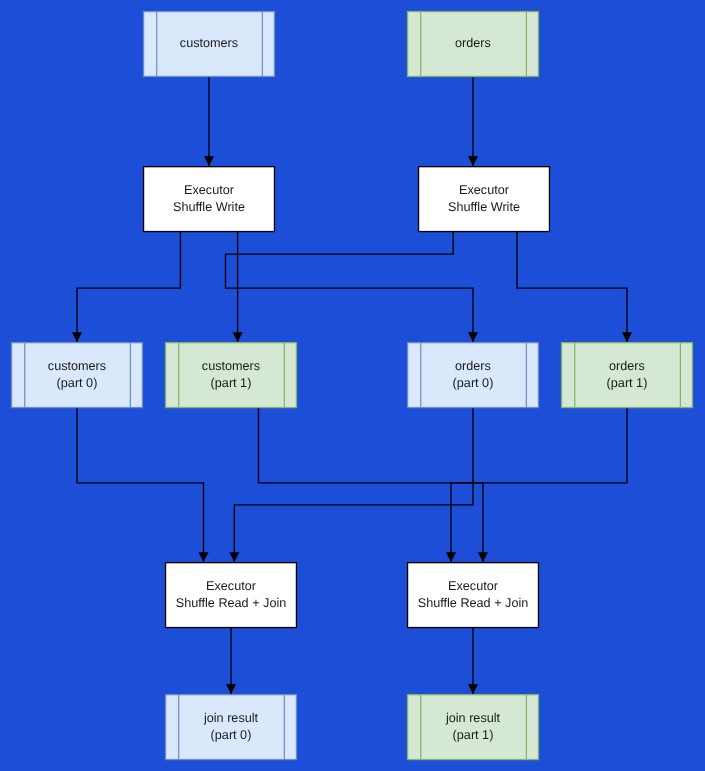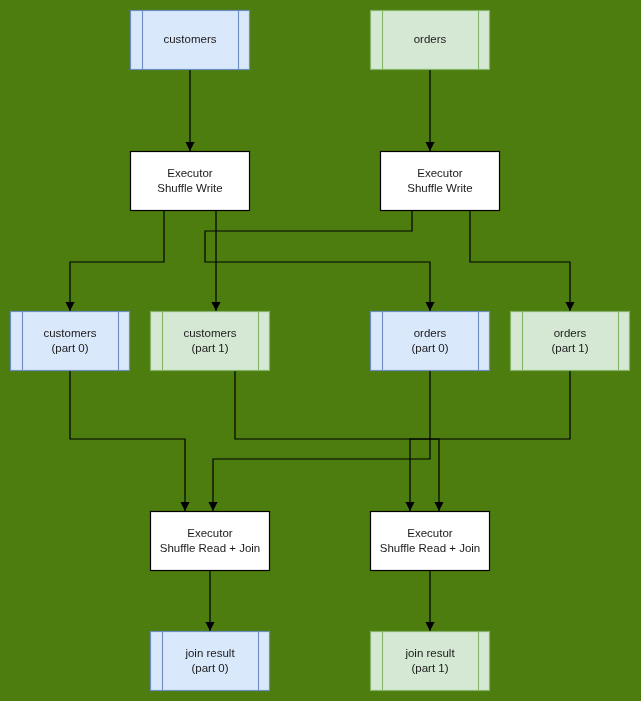--- a/index.html
+++ b/index.html
@@ -10,21 +10,21 @@
   body {
     width: 641px;
     height: 701px;
     overflow: hidden;
     font-family: "Liberation Sans", sans-serif;
   }
   #diagram-root {
     position: relative;
     width: 641px;
     height: 701px;
-    background: #4d7c0f;
+    background: #1d4ed8;
   }
   svg.diagram {
     display: block;
     width: 641px;
     height: 701px;
   }
   .node-label {
     font-family: "Liberation Sans", sans-serif;
     font-size: 11.5px;
     fill: #1a1a1a;

